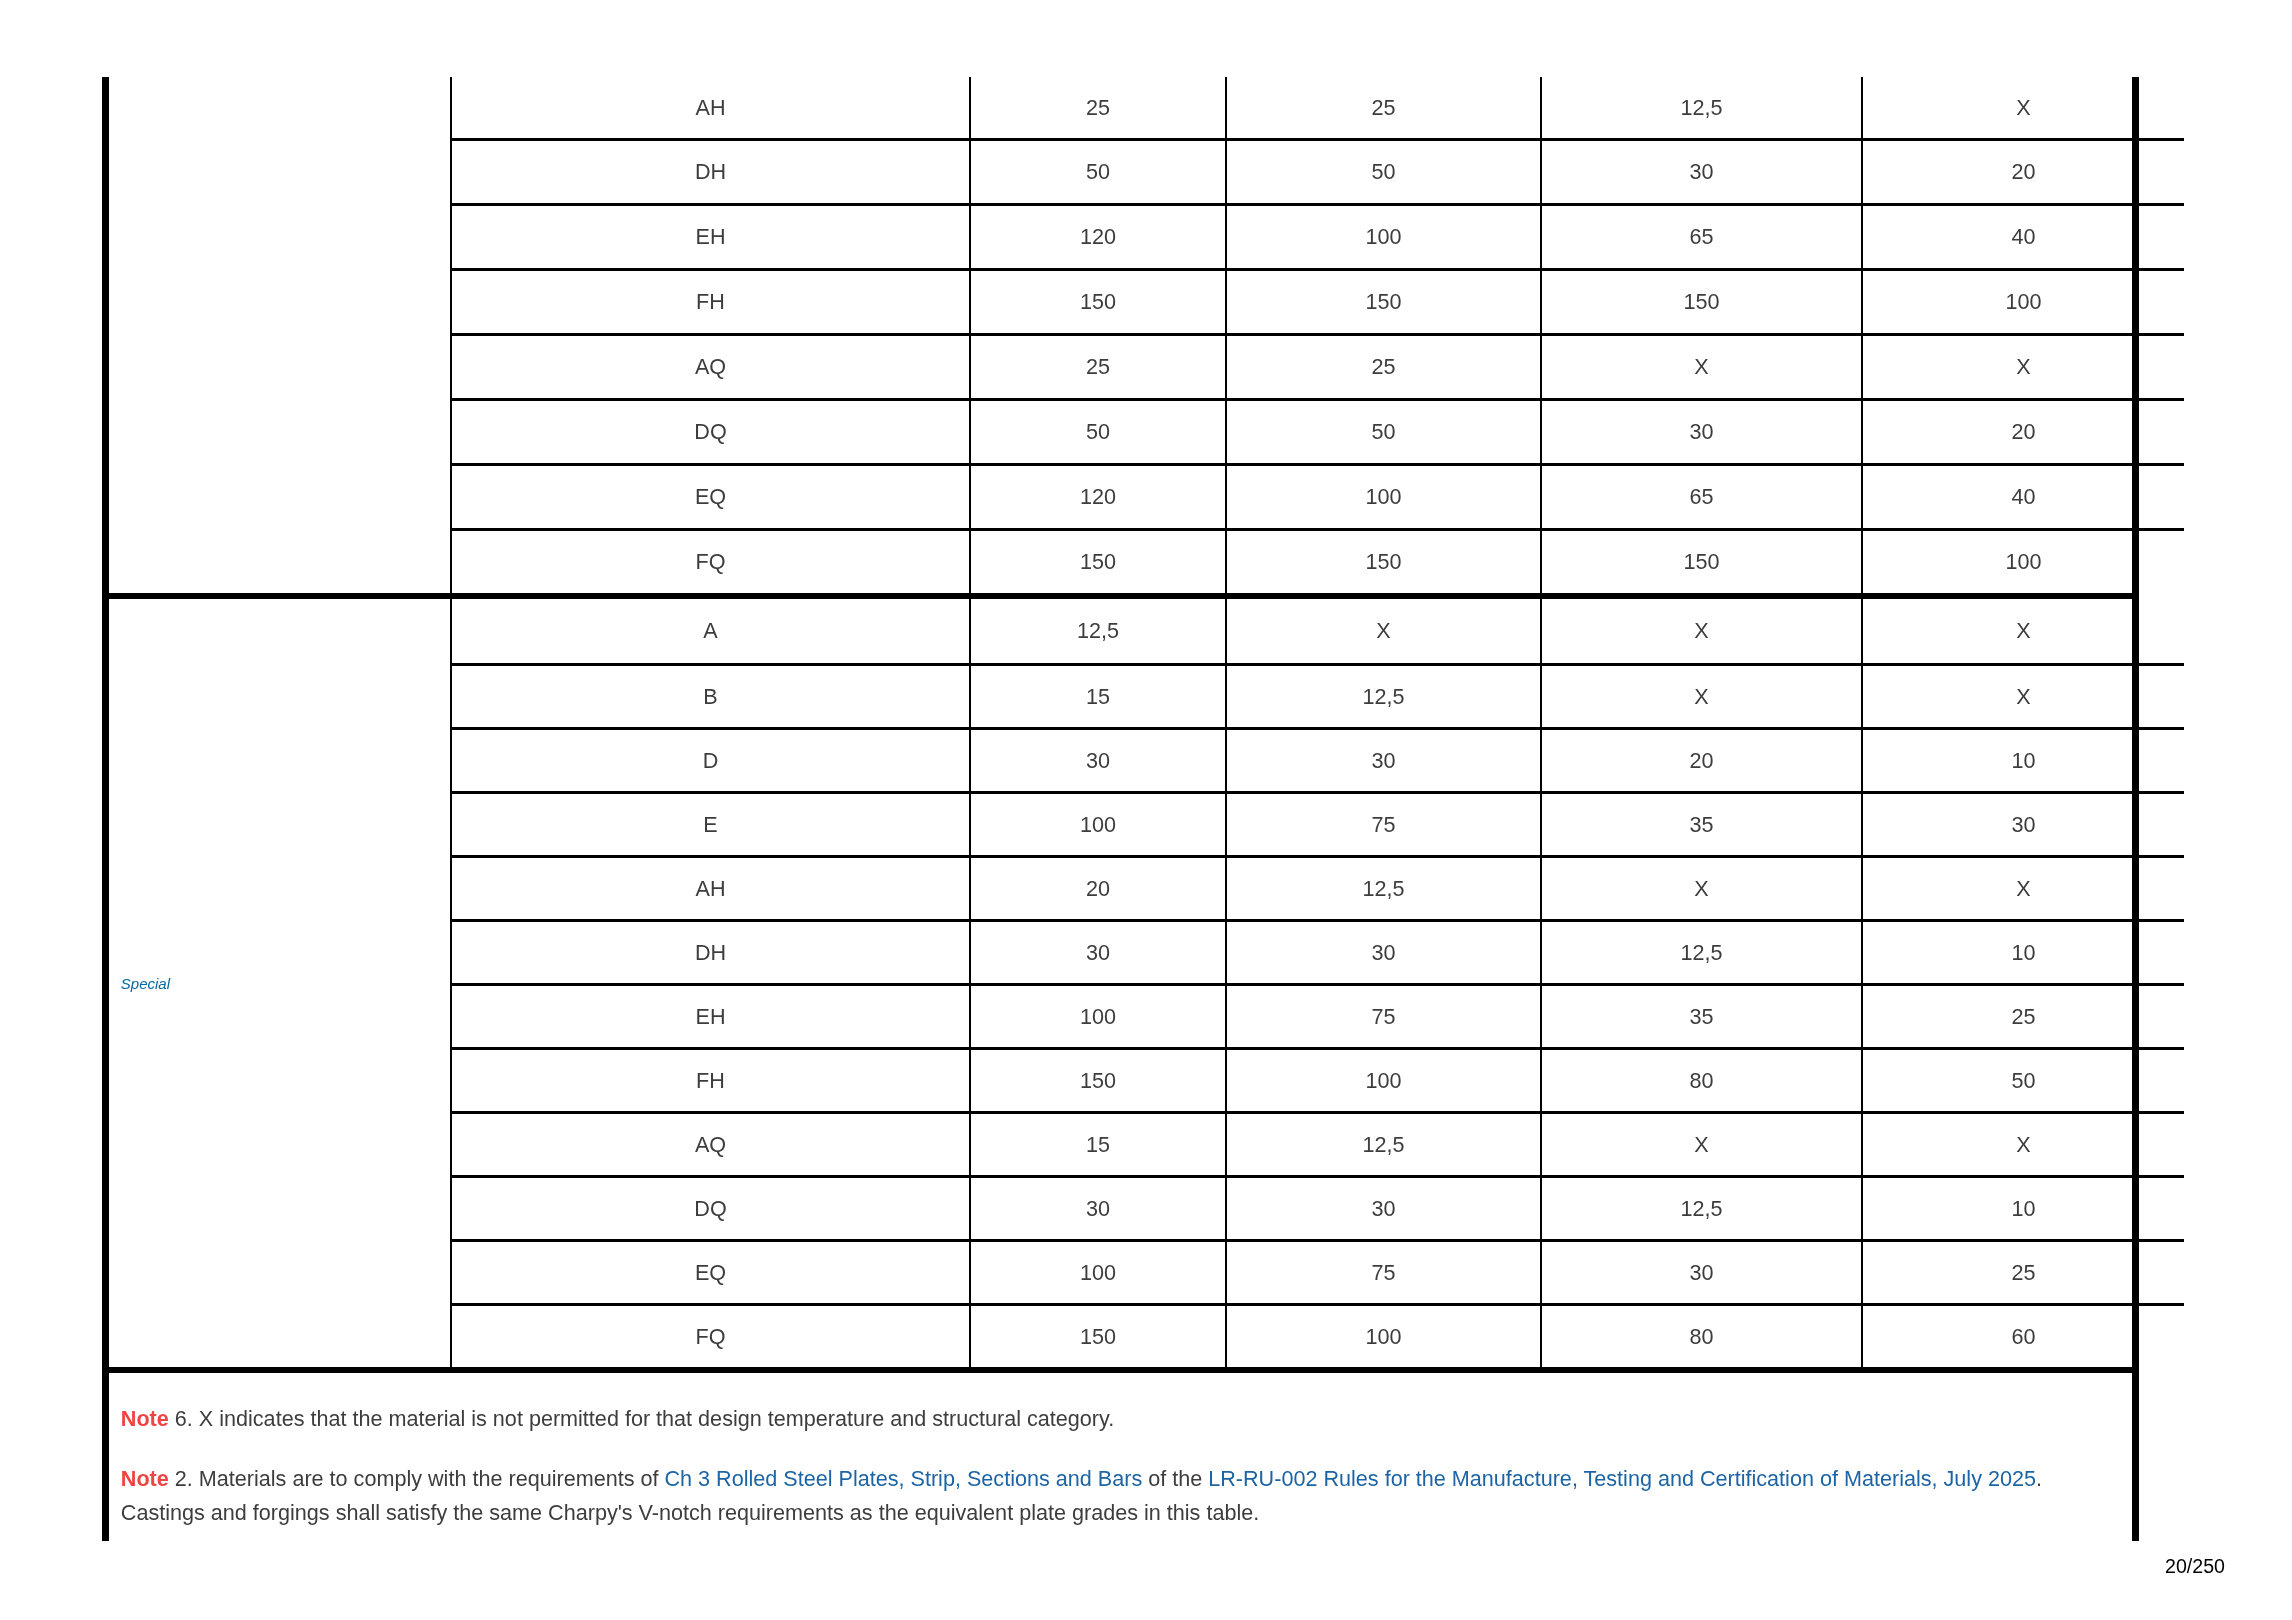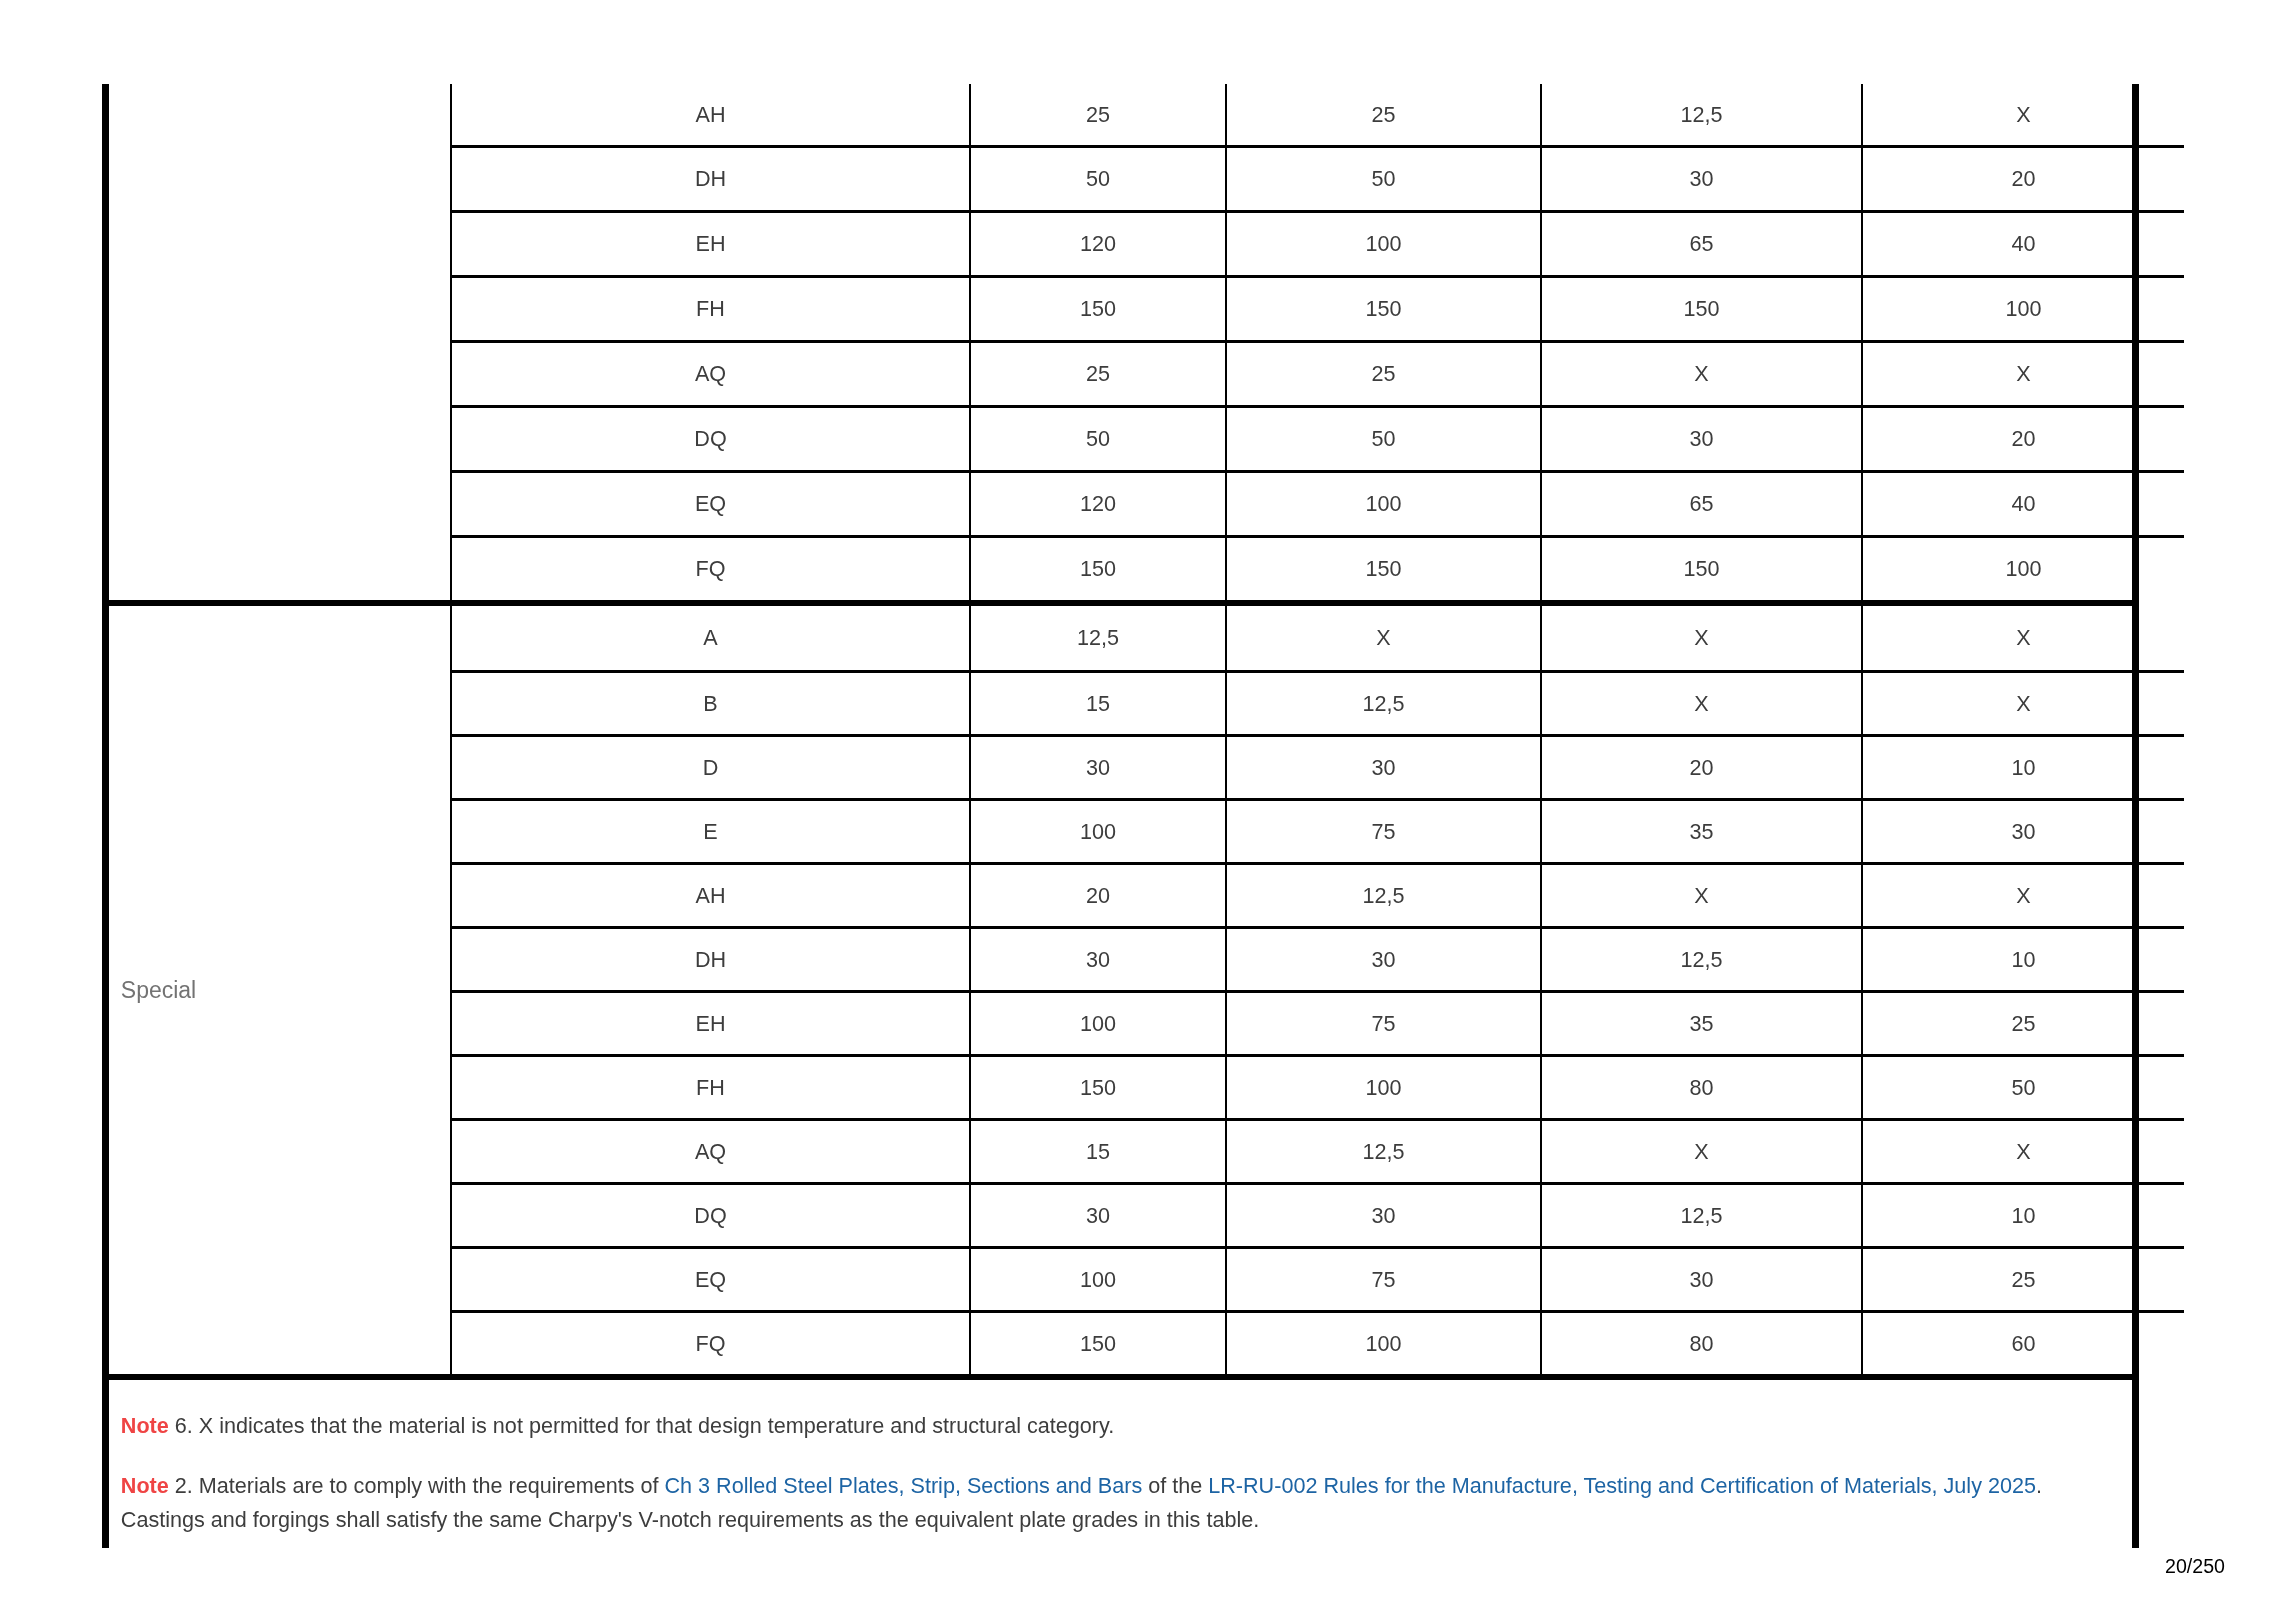--- a/index.html
+++ b/index.html
@@ -12,38 +12,38 @@
   }
   .header-title{
     position:absolute;
     left:887px;top:26.5px;
     font-size:19.6px;line-height:23.5px;
     color:#000000;
     white-space:nowrap;
   }
   .frame{
     position:absolute;
-    left:102px;top:84px;
+    left:102px;top:77px;
     width:2037px;height:1464px;
     box-sizing:border-box;
     border-left:7.8px solid #000000;
     border-right:7.8px solid #000000;
   }
   .bands{
     border-bottom:6.9px solid #000000;
   }
   .band{display:flex;}
   .band + .band{border-top:6.9px solid #000000;}
   .label-cell{
     width:343px;flex:0 0 343px;
     box-sizing:border-box;
     border-right:2.9px solid #000000;
     display:flex;align-items:center;
     padding-left:11.8px;
-    font-size:23px;color:#737373;
+    font-size:15px;color:#0369a1;font-style:italic;
   }
   .rows{flex:1;display:flex;flex-direction:column;}
   .trow{display:flex;height:65px;box-sizing:border-box;}
   .trow + .trow{border-top:3.9px solid #000000;}
   .band[data-band="0"] .trow:first-child{height:61px;}
   .band[data-band="1"] .trow{height:64px;}
   .cell{
     box-sizing:border-box;
     display:flex;align-items:center;justify-content:center;
     font-size:21.6px;color:#3d3d3d;

